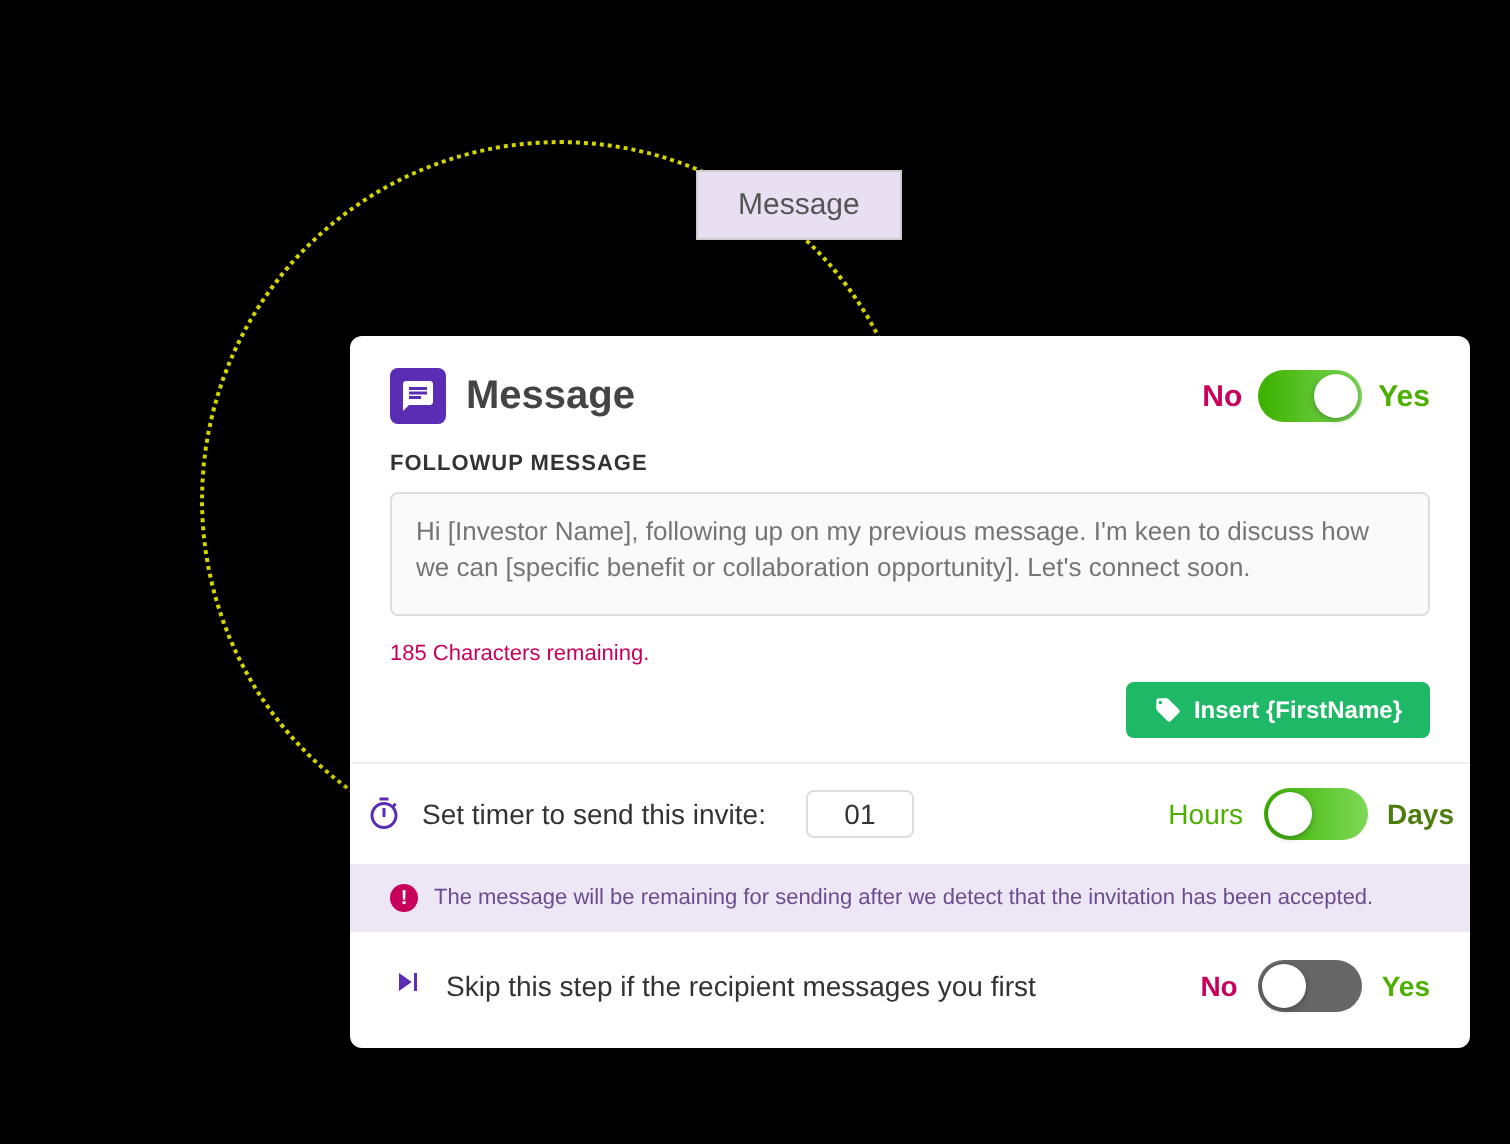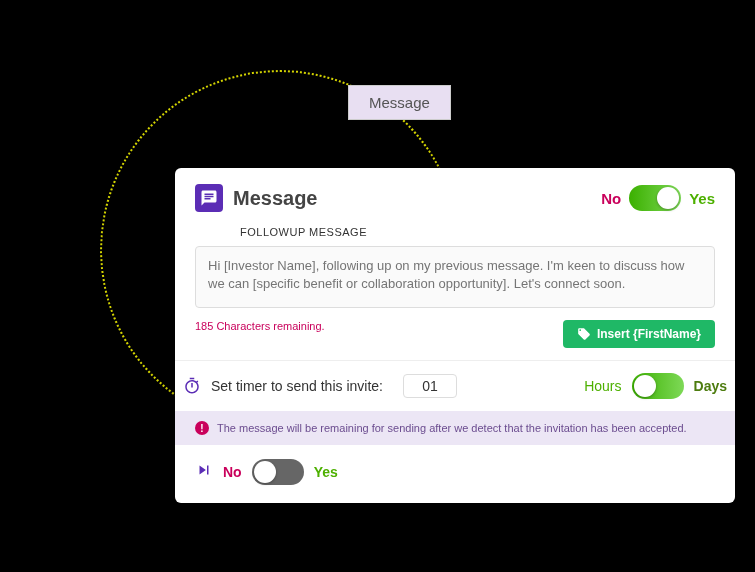--- a/index.html
+++ b/index.html
@@ -88,25 +88,24 @@
     height: 22px;
     background: #fff;
     border-radius: 50%;
     top: 2px;
     box-shadow: 0 1px 3px rgba(0,0,0,0.3);
   }
   .toggle.on .knob { right: 2px; }
   .toggle.off .knob { left: 2px; }
   .section-label {
     font-size: 11px;
-    font-weight: 400;
+    font-weight: 700;
     color: #333;
     letter-spacing: 0.5px;
     padding: 4px 20px 8px 20px;
-    margin-left: 45px;
   }
   .textarea-wrap {
     padding: 0 20px;
   }
   .textarea {
     width: 100%;
     min-height: 62px;
     border: 1px solid #ddd;
     border-radius: 4px;
     background: #fafafa;
@@ -132,20 +131,21 @@
     color: #fff;
     border: none;
     border-radius: 4px;
     padding: 7px 14px;
     font-size: 12px;
     font-weight: 600;
     cursor: pointer;
     display: flex;
     align-items: center;
     gap: 6px;
+    margin-top: 20px;
   }
   .insert-btn svg { width: 14px; height: 14px; fill: #fff; }
   .divider { border-top: 1px solid #eee; }
   .timer-row {
     display: flex;
     align-items: center;
     padding: 12px 8px;
     gap: 10px;
   }
   .timer-icon {
@@ -277,20 +277,21 @@
     <div class="info-icon">!</div>
     <span class="info-text">The message will be remaining for sending after we detect that the invitation has been accepted.</span>
   </div>
 
   <div class="skip-row">
     <span class="skip-icon">
       <svg viewBox="0 0 24 24">
           <path d="M6 18l8.5-6L6 6v12zM16 6v12h2V6h-2z"></path>
         </svg>
     </span>
+    <span class="skip-label">Skip this step if the recipient messages you first</span>
     <span class="skip-no">No</span>
     <div class="toggle off">
         <div class="knob"></div>
       </div>
     <span class="skip-yes">Yes</span>
   </div>
 
 </div>
 
 </body></html>

